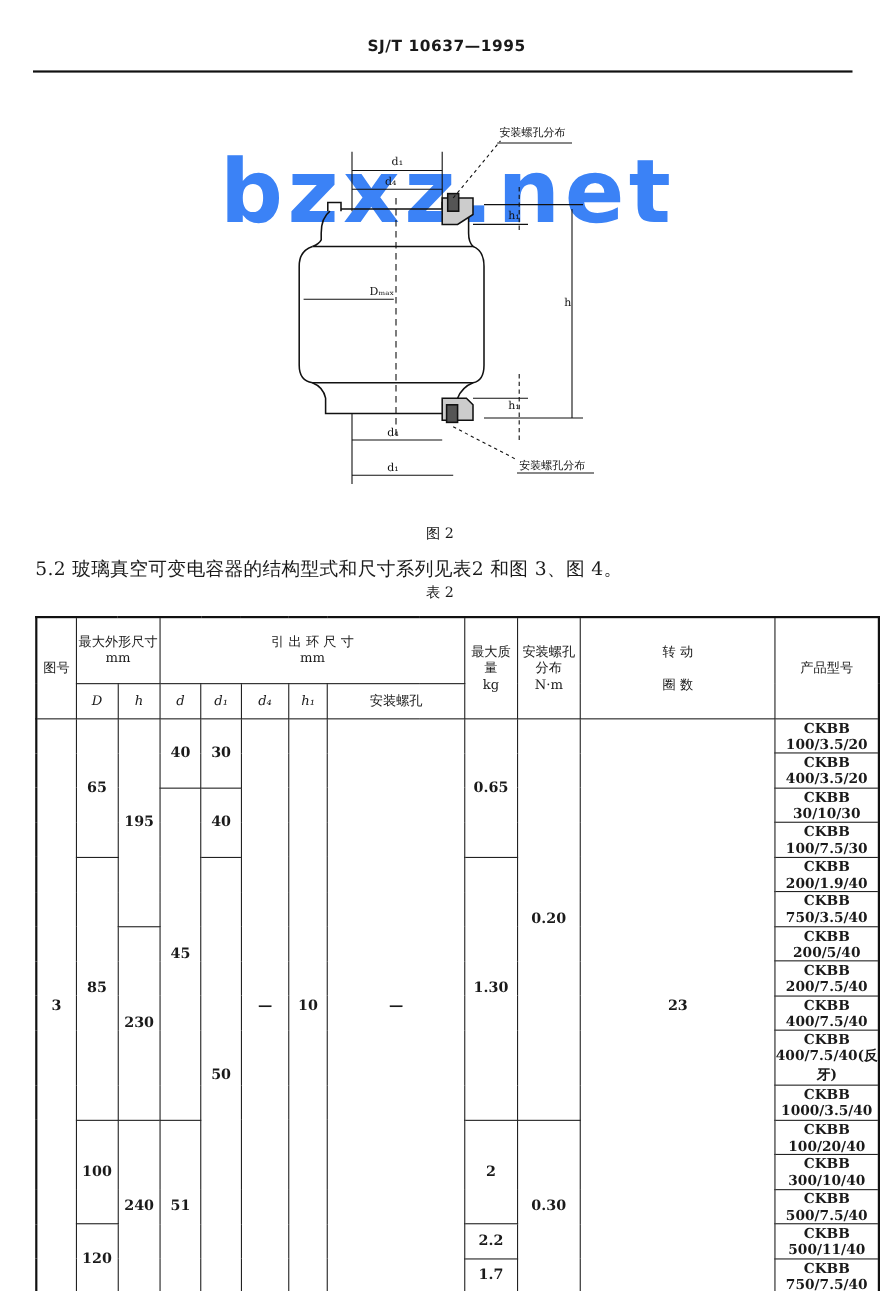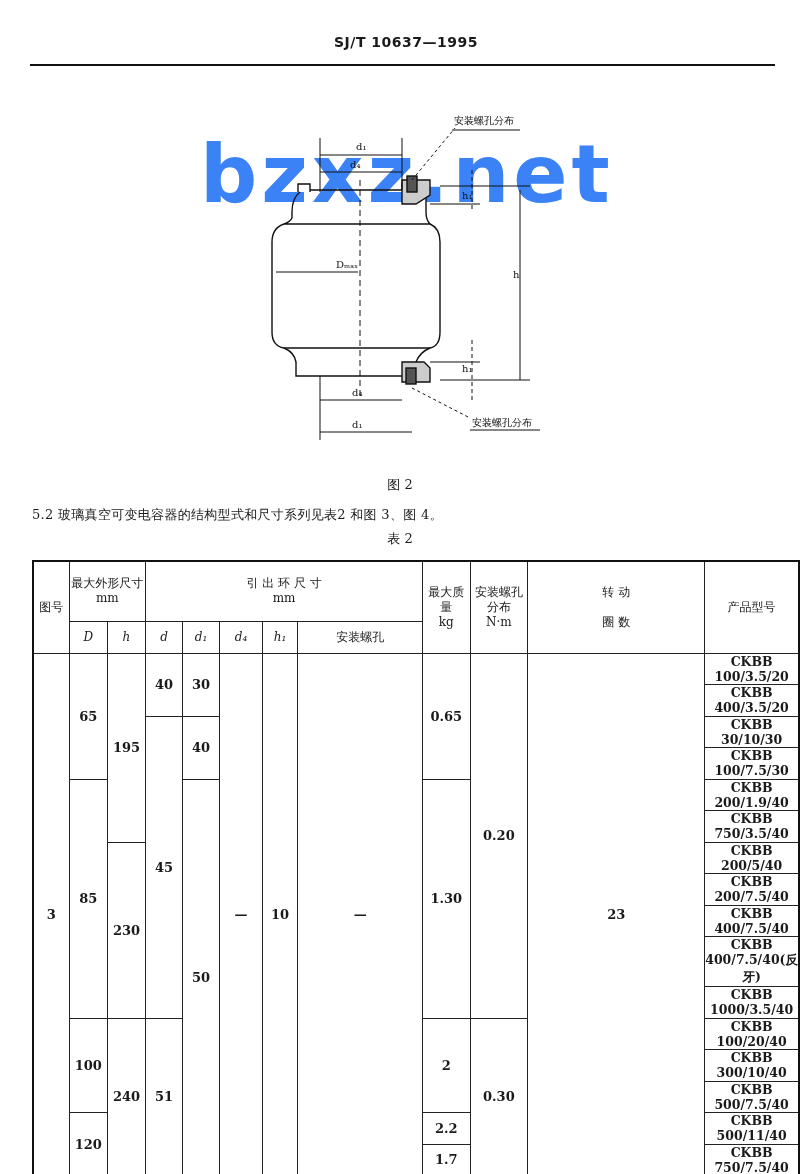--- a/index.html
+++ b/index.html
@@ -3,21 +3,21 @@
 <meta charset="utf-8">
 <style>
   html,body{margin:0;padding:0;background:#fff;}
   body{width:800px;height:1174px;position:relative;overflow:hidden;font-family:"DejaVu Serif","Liberation Serif",serif;color:#1a1a1a;}
   .abs{position:absolute;}
   .hdr-title{left:0;width:800px;top:34px;text-align:center;font-family:"DejaVu Sans","Liberation Sans",sans-serif;font-weight:bold;font-size:14px;letter-spacing:0.5px;transform:translateX(6px);}
   .hdr-rule{left:30px;width:745px;top:64px;height:2px;background:#111;}
   .watermark{left:200px;top:128px;font-family:"DejaVu Sans","Liberation Sans",sans-serif;font-weight:bold;font-size:80px;color:#3b82f6;letter-spacing:4px;z-index:0;}
   .figure{left:180px;top:100px;width:420px;height:350px;z-index:1;}
   .caption{left:0;width:800px;text-align:center;font-size:13px;}
-  .para{left:32px;top:506px;font-size:13px;letter-spacing:0.3px;}
+  .para{left:32px;top:506px;font-size:17px;letter-spacing:0.3px;}
   table.t2{position:absolute;left:32px;top:560px;border-collapse:collapse;font-size:13px;table-layout:fixed;}
   table.t2 td, table.t2 th{border:1px solid #222;text-align:center;vertical-align:middle;padding:0;font-weight:normal;}
   table.t2{border:2px solid #111;}
   table.t2 th{font-size:12px;line-height:15px;}
   td.model{text-align:left;padding-left:10px;font-size:12.5px;}
   tr.r td{height:30.5px;font-weight:bold;}
   .italic{font-style:italic;}
 </style>
 </head>
 <body>

